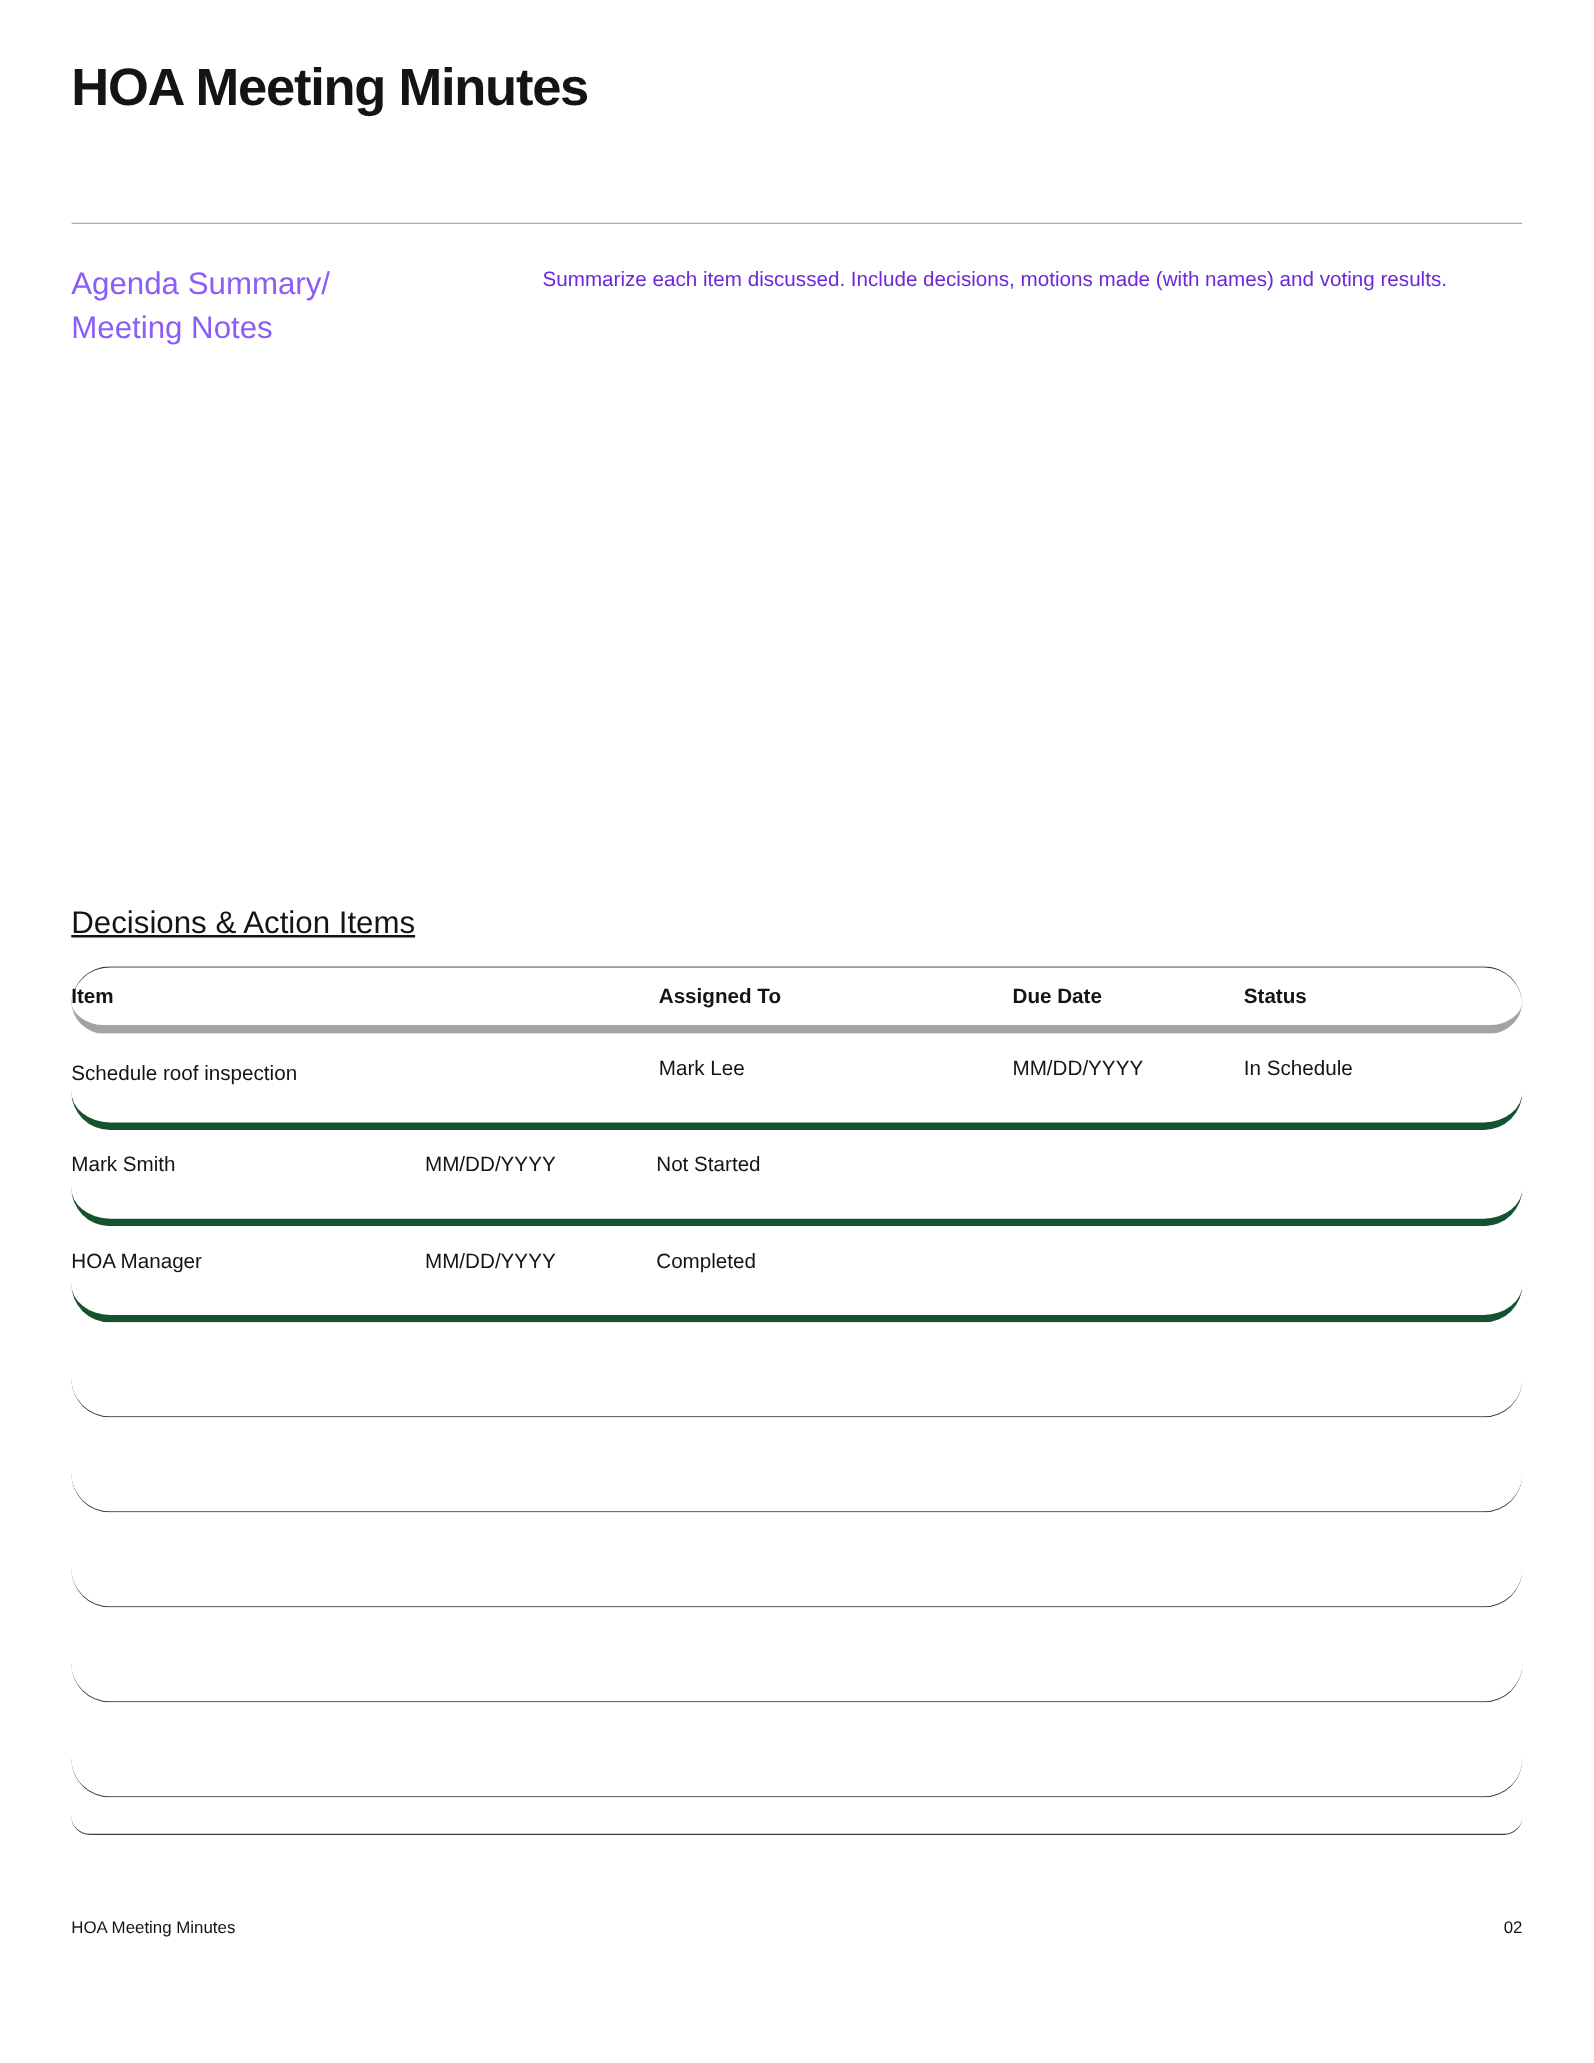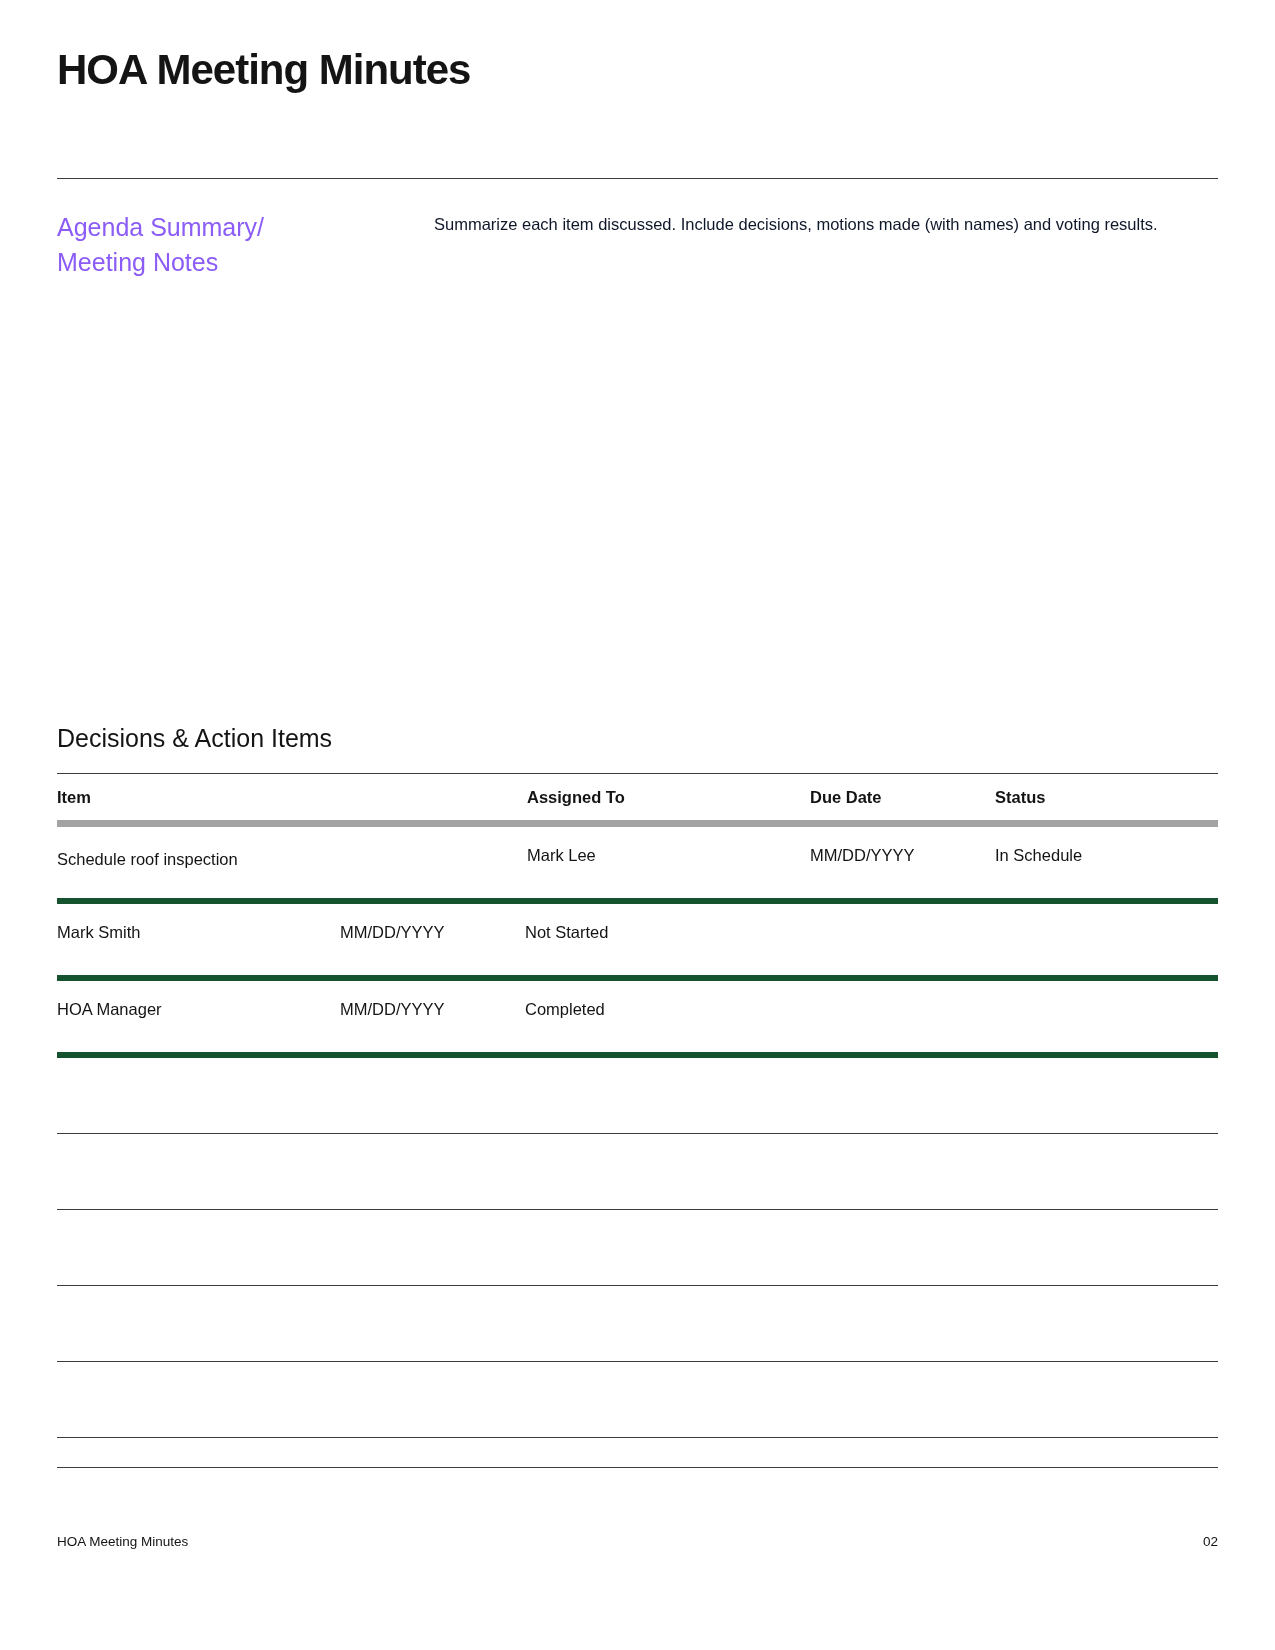--- a/index.html
+++ b/index.html
@@ -1,15 +1,15 @@
 <!DOCTYPE html>
 <html><head>
 <meta charset="utf-8">
 <style>
-  * { margin: 0; padding: 0; box-sizing: border-box; }
+  * { margin: 0; padding: 0; box-sizing: border-box; border-radius: 31px; }
   html, body { background: #ffffff; }
   body {
     font-family: "Liberation Sans", sans-serif;
     color: #141414;
   }
   .page {
     position: relative;
     width: 1275px;
     height: 1650px;
     margin: 0 auto;
@@ -38,27 +38,28 @@
     font-size: 25px;
     line-height: 1.38;
     font-weight: 500;
     color: #8b5cf6;
   }
   .agenda-desc {
     flex: 1;
     font-size: 16.5px;
     line-height: 1.45;
     padding-top: 3px;
-    color: #0f172a;
+    color: #6d28d9;
   }
   .decisions-heading {
     margin-top: 445px;
     font-size: 25px;
     font-weight: 500;
     color: #141414;
+    text-decoration: underline;
   }
   .table {
     margin-top: 20px;
     border-top: 1px solid #3c3c3c;
   }
   .t-header {
     display: flex;
     align-items: center;
     height: 53px;
     border-bottom: 7px solid #a3a3a3;

